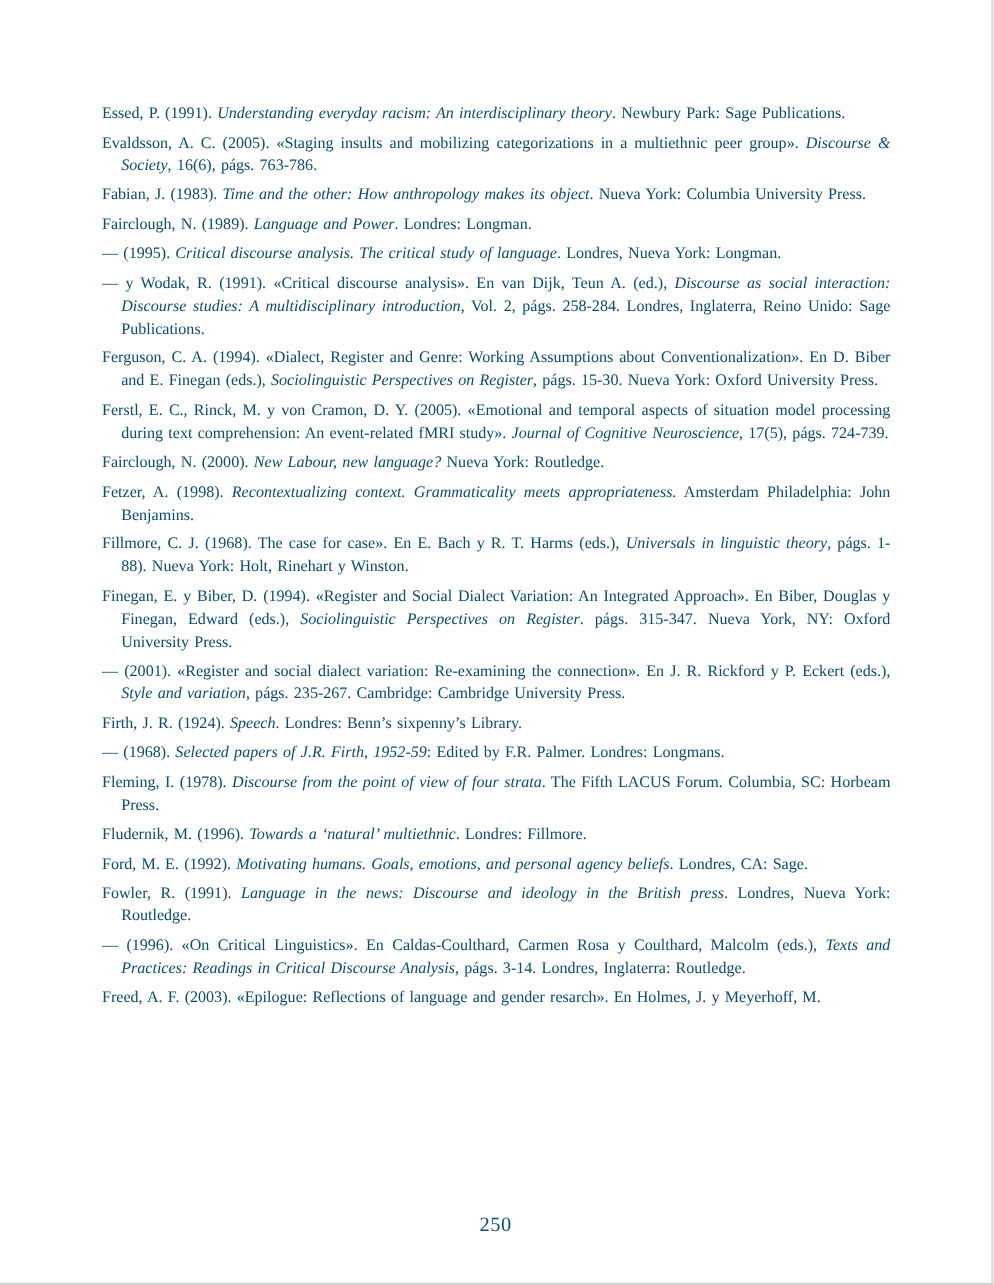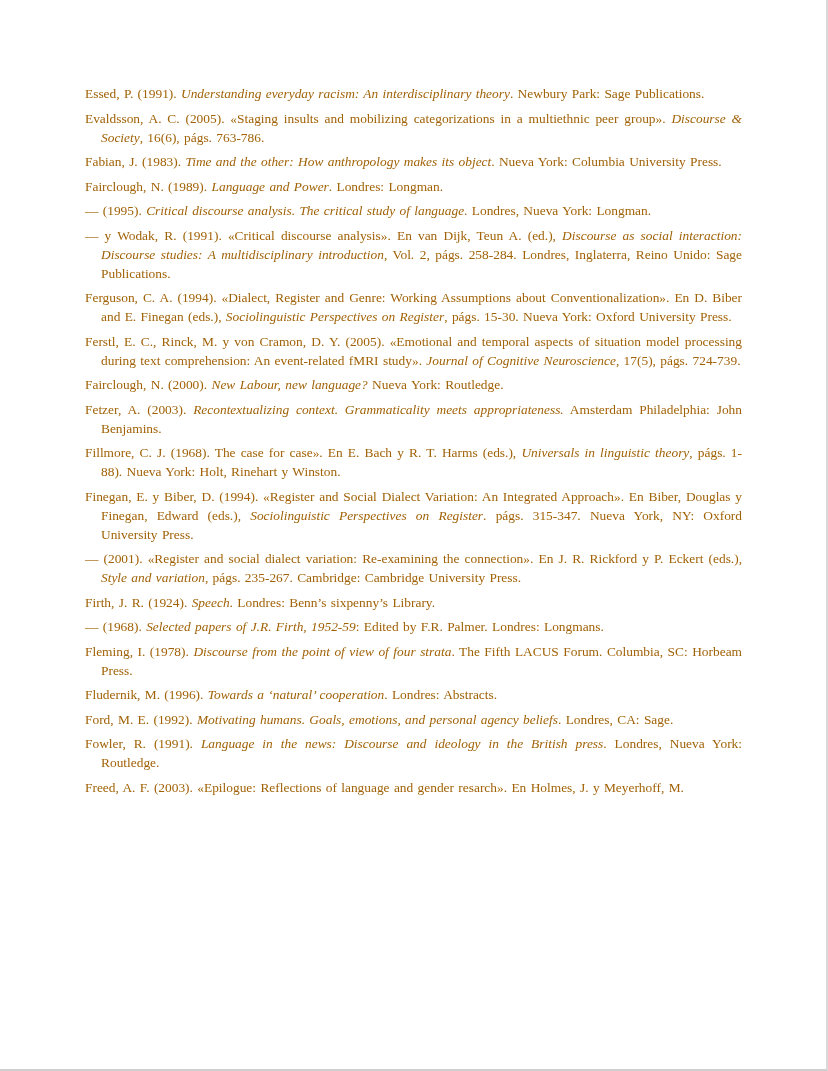--- a/index.html
+++ b/index.html
@@ -9,21 +9,21 @@
   }
   .page {
     position: relative;
     width: 828px;
     height: 1071px;
     box-sizing: border-box;
     background: #ffffff;
     border-right: 2px solid #d9d9d9;
     border-bottom: 2px solid #cfcfcf;
     font-family: "Liberation Serif", "DejaVu Serif", serif;
-    color: #a16207;
+    color: #0c4a6e;
     overflow: hidden;
   }
   .content {
     position: absolute;
     top: 84px;
     left: 85px;
     right: 84px;
   }
   p.ref {
     margin: 0 0 5.5px 0;
@@ -56,25 +56,29 @@
   <div class="content">
       <p class="ref"><span>Essed, P. (1991). </span><span class="it">Understanding everyday racism: An interdisciplinary theory</span><span>. Newbury Park: Sage Publications.</span></p>
       <p class="ref"><span>Evaldsson, A. C. (2005). «Staging insults and mobilizing categorizations in a multiethnic peer group». </span><span class="it">Discourse &amp; Society</span><span>, 16(6), págs. 763-786.</span></p>
       <p class="ref"><span>Fabian, J. (1983). </span><span class="it">Time and the other: How anthropology makes its object</span><span>. Nueva York: Columbia University Press.</span></p>
       <p class="ref"><span>Fairclough, N. (1989). </span><span class="it">Language and Power</span><span>. Londres: Longman.</span></p>
       <p class="ref"><span>— (1995). </span><span class="it">Critical discourse analysis. The critical study of language</span><span>. Londres, Nueva York: Longman.</span></p>
       <p class="ref"><span>— y Wodak, R. (1991). «Critical discourse analysis». En van Dijk, Teun A. (ed.), </span><span class="it">Discourse as social interaction: Discourse studies: A multidisciplinary introduction</span><span>, Vol. 2, págs. 258-284. Londres, Inglaterra, Reino Unido: Sage Publications.</span></p>
       <p class="ref"><span>Ferguson, C. A. (1994). «Dialect, Register and Genre: Working Assumptions about Conventionalization». En D. Biber and E. Finegan (eds.), </span><span class="it">Sociolinguistic Perspectives on Register</span><span>, págs. 15-30. Nueva York: Oxford University Press.</span></p>
       <p class="ref"><span>Ferstl, E. C., Rinck, M. y von Cramon, D. Y. (2005). «Emotional and temporal aspects of situation model processing during text comprehension: An event-related fMRI study». </span><span class="it">Journal of Cognitive Neuroscience</span><span>, 17(5), págs. 724-739.</span></p>
       <p class="ref"><span>Fairclough, N. (2000). </span><span class="it">New Labour, new language?</span><span> Nueva York: Routledge.</span></p>
-      <p class="ref"><span>Fetzer, A. (2003). </span><span class="it">Recontextualizing context. Grammaticality meets appropriateness.</span><span> Amsterdam Philadelphia: John Benjamins.</span></p>
+      <p class="ref"><span>Fetzer, A. (1998). </span><span class="it">Recontextualizing context. Grammaticality meets appropriateness.</span><span> Amsterdam Philadelphia: John Benjamins.</span></p>
       <p class="ref"><span>Fillmore, C. J. (1968). The case for case». En E. Bach y R. T. Harms (eds.), </span><span class="it">Universals in linguistic theory</span><span>, págs. 1-88). Nueva York: Holt, Rinehart y Winston.</span></p>
       <p class="ref"><span>Finegan, E. y Biber, D. (1994). «Register and Social Dialect Variation: An Integrated Approach». En Biber, Douglas y Finegan, Edward (eds.), </span><span class="it">Sociolinguistic Perspectives on Register</span><span>. págs. 315-347. Nueva York, NY: Oxford University Press.</span></p>
       <p class="ref"><span>— (2001). «Register and social dialect variation: Re-examining the connection». En J. R. Rickford y P. Eckert (eds.), </span><span class="it">Style and variation</span><span>, págs. 235-267. Cambridge: Cambridge University Press.</span></p>
       <p class="ref"><span>Firth, J. R. (1924). </span><span class="it">Speech</span><span>. Londres: Benn’s sixpenny’s Library.</span></p>
       <p class="ref"><span>— (1968). </span><span class="it">Selected papers of J.R. Firth, 1952-59</span><span>: Edited by F.R. Palmer. Londres: Longmans.</span></p>
       <p class="ref"><span>Fleming, I. (1978). </span><span class="it">Discourse from the point of view of four strata</span><span>. The Fifth LACUS Forum. Columbia, SC: Horbeam Press.</span></p>
-      <p class="ref"><span>Fludernik, M. (1996). </span><span class="it">Towards a ‘natural’ cooperation</span><span>. Londres: Abstracts.</span></p>
+      <p class="ref"><span>Fludernik, M. (1996). </span><span class="it">Towards a ‘natural’ multiethnic</span><span>. Londres: Fillmore.</span></p>
       <p class="ref"><span>Ford, M. E. (1992). </span><span class="it">Motivating humans. Goals, emotions, and personal agency beliefs</span><span>. Londres, CA: Sage.</span></p>
       <p class="ref"><span>Fowler, R. (1991). </span><span class="it">Language in the news: Discourse and ideology in the British press</span><span>. Londres, Nueva York: Routledge.</span></p>
+      <p class="ref"><span>— (1996). «On Critical Linguistics». En Caldas-Coulthard, Carmen Rosa y Coulthard, Malcolm (eds.), </span><span class="it">Texts and Practices: Readings in Critical Discourse Analysis</span><span>, págs. 3-14. Londres, Inglaterra: Routledge.</span></p>
       <p class="ref"><span>Freed, A. F. (2003). «Epilogue: Reflections of language and gender resarch». En Holmes, J. y Meyerhoff, M.</span></p>
     </div>
+  <div class="footer">
+    <span class="page-number">250</span>
+  </div>
 </div>
 
 </body></html>

